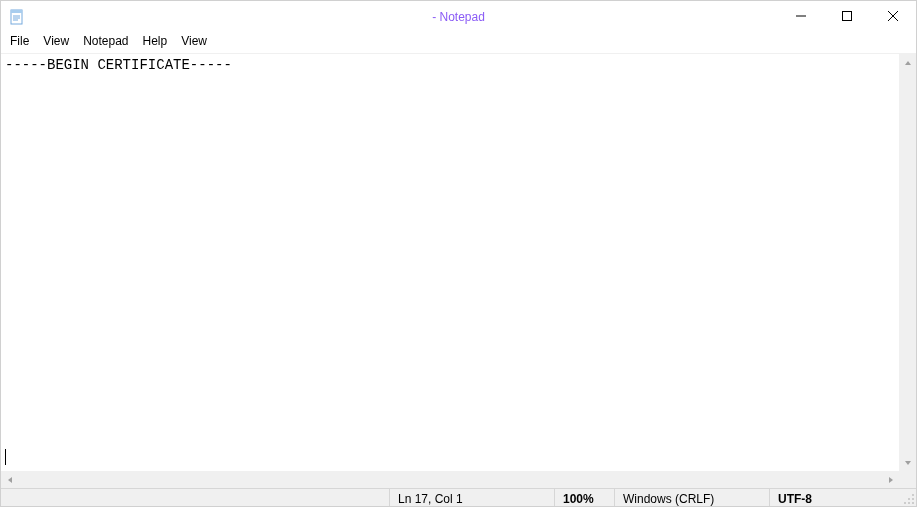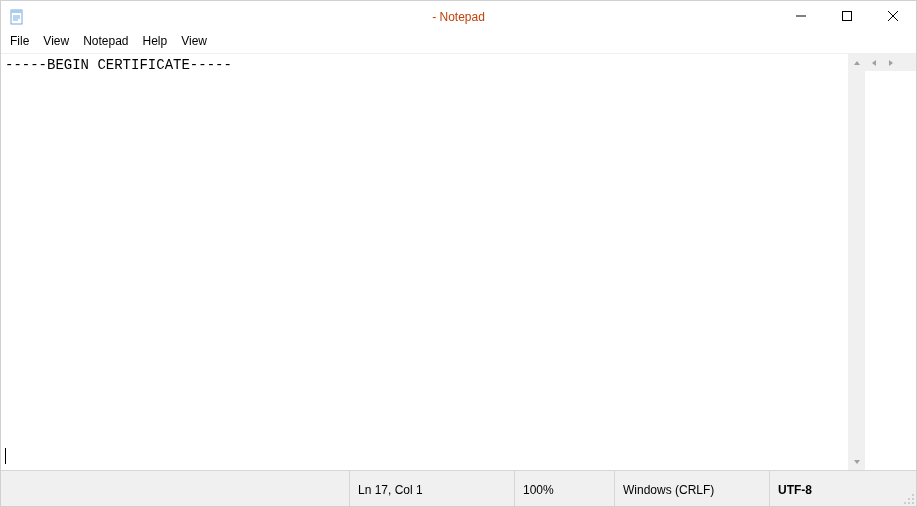--- a/index.html
+++ b/index.html
@@ -25,21 +25,21 @@
     }
     .titlebar-icon {
       width: 16px;
       height: 16px;
       margin-right: 6px;
       display: inline-flex;
       align-items: center;
       justify-content: center;
     }
     .titlebar-text {
-      color: #c2410c;
+      color: #8b5cf6;
       font-size: 12px;
       position: absolute;
       left: 50%;
       transform: translateX(-50%);
     }
     .win-controls {
       margin-left: auto;
       display: flex;
       height: 100%;
     }
@@ -66,21 +66,21 @@
     }
     .menu-item {
       padding: 1px 7px;
       color: #000;
       cursor: default;
     }
     
     .editor-wrap {
       flex: 1;
       display: flex;
-      flex-direction: row;
+      flex-direction: column;
       overflow: hidden;
       border-top: 1px solid #f0f0f0;
     }
     .editor {
       flex: 1;
       font-family: Consolas, "Courier New", monospace;
       font-size: 14px;
       line-height: 1.35;
       white-space: pre;
       padding: 2px 4px;
@@ -119,38 +119,38 @@
     .hscroll {
       height: 17px;
       background: #f0f0f0;
       display: flex;
     }
     .scroll-track-h { flex: 1; background: #f0f0f0; }
     .editor-row { flex:1; display:flex; overflow:hidden; }
     .scroll-corner { width:17px; height:17px; background:#f0f0f0; }
     
     .statusbar {
-      height: 36px;
+      height: 18px;
       background: #f0f0f0;
       border-top: 1px solid #d6d6d6;
       display: flex;
       font-size: 12px;
       color: #000;
     }
     .status-cell {
       border-left: 1px solid #d6d6d6;
       padding: 3px 8px 0 8px;
       display: flex;
       align-items: center;
       white-space: nowrap;
     }
     .status-cell.first { border-left: none; flex: 1; }
     .status-cell.lincol { width: 165px; }
-    .status-cell.zoom { width: 60px; }
-    .status-cell.eol { width: 155px; margin-left: 40px; }
+    .status-cell.zoom { width: 60px; font-weight: bold; }
+    .status-cell.eol { width: 155px; }
     .status-cell.enc { width: 130px; font-weight: bold; }
     .grip {
       width: 17px;
       display:flex; align-items:flex-end; justify-content:flex-end;
       padding:1px;
     }
     .grip svg { opacity:.45; }
   </style>
 </head>
 <body>

